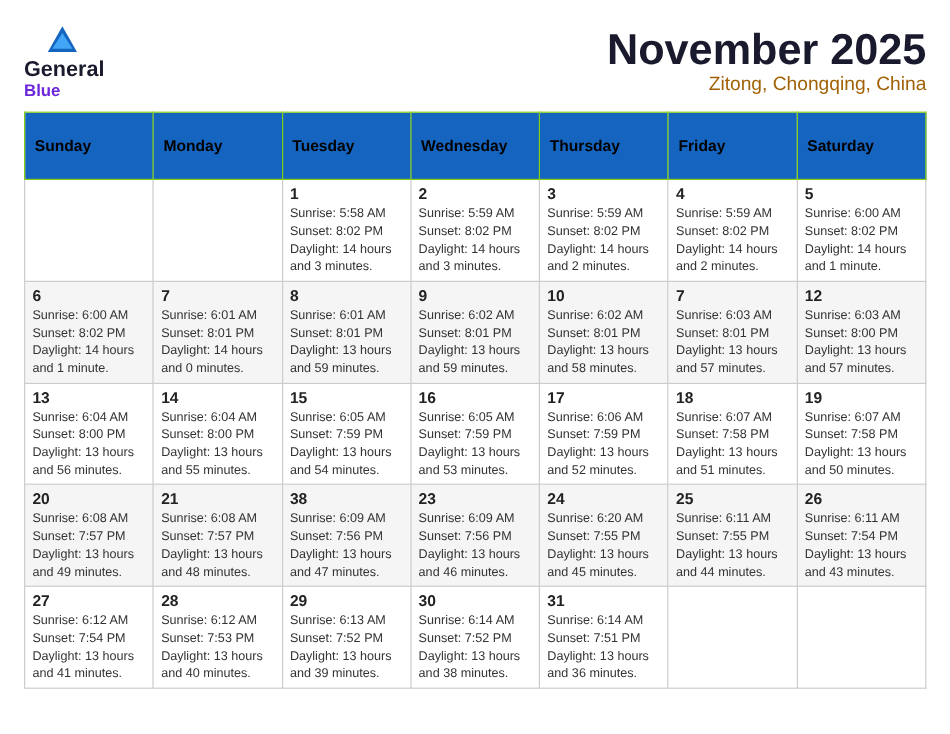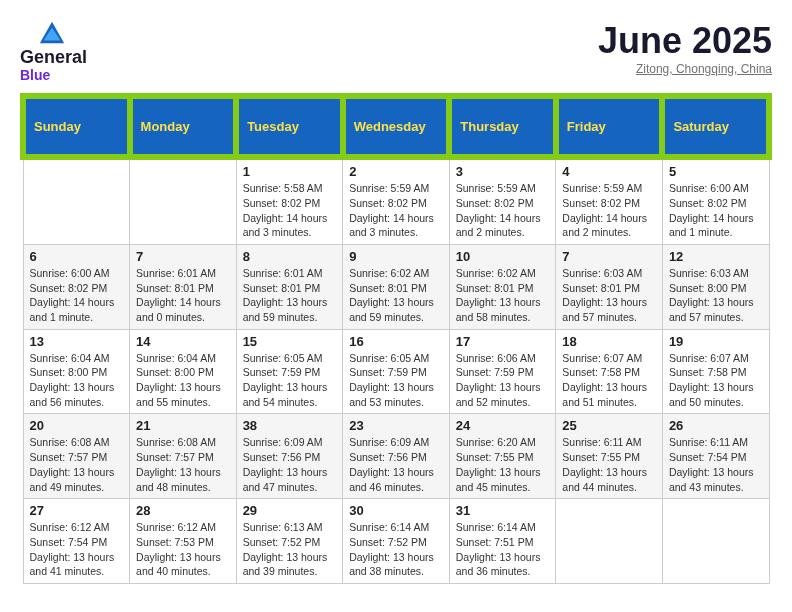--- a/index.html
+++ b/index.html
@@ -43,36 +43,35 @@
     }
     .title-block {
       text-align: right;
     }
     .calendar-title {
       font-size: 36px;
       font-weight: bold;
       color: #1a1a2e;
     }
     .calendar-subtitle {
-      font-size: 12px;
-      color: #737373;
-      text-decoration: underline;
+      font-size: 16px;
+      color: #a16207;
     }
     .calendar {
       width: 100%;
       border-collapse: collapse;
       border: 1px solid #ccc;
     }
     .calendar th {
       background-color: #1565c0;
-      color: #fde047;
+      color: #000000;
       text-align: left;
       padding: 20px 8px;
       font-size: 13px;
-      border: 6px solid #84cc16;
+      border: 1px solid #84cc16;
     }
     .calendar td {
       vertical-align: top;
       border: 1px solid #ccc;
       padding: 4px 6px;
       width: calc(100% / 7);
       min-height: 80px;
       font-size: 11px;
       color: #222;
       background: #fff;
@@ -107,21 +106,21 @@
     <svg class="logo-icon" viewBox="0 0 30 30">
       <polygon points="15,2 28,25 2,25" fill="#1565c0"></polygon>
       <polygon points="15,8 24,22 6,22" fill="#42a5f5"></polygon>
     </svg>
     <div class="logo-text">
       <span class="logo-general">General</span>
       <span class="logo-blue">Blue</span>
     </div>
   </div>
   <div class="title-block">
-    <div class="calendar-title">June 2025</div>
+    <div class="calendar-title">November 2025</div>
     <div class="calendar-subtitle">Zitong, Chongqing, China</div>
   </div>
 </div>
 
 <table class="calendar">
   <thead>
     <tr>
         <th>Sunday</th>
         <th>Monday</th>
         <th>Tuesday</th>

